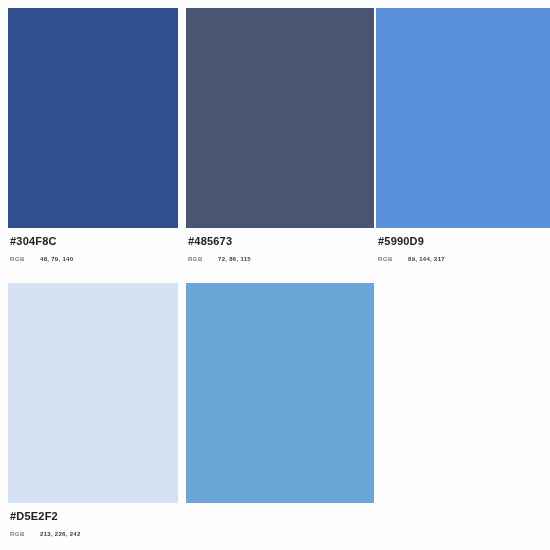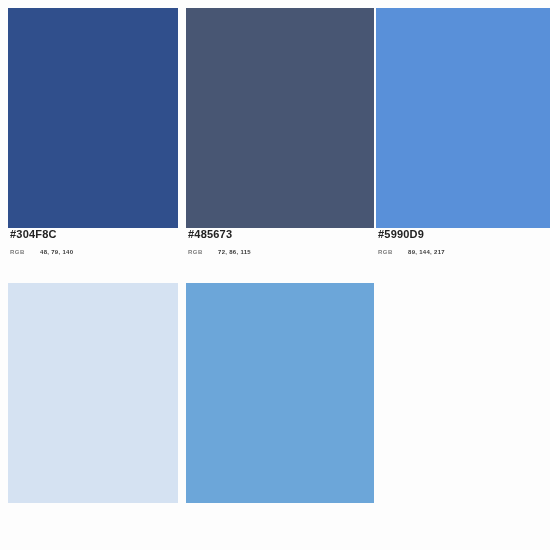--- a/index.html
+++ b/index.html
@@ -46,20 +46,21 @@
   .chip {
     display: block;
     width: 100%;
     height: 220px;
     border: 0;
     padding: 0;
     margin: 0;
   }
 
   .meta {
+    padding-top: 7px;
   }
 
   .hex {
     font-size: 11px;
     font-weight: bold;
     color: #222222;
     letter-spacing: 0.2px;
     line-height: 13px;
     margin: 0 0 6px 2px;
     white-space: nowrap;
@@ -128,20 +129,27 @@
         </div>
       </div>
     </div>
 
   </div>
 
   <div class="row row-bottom">
 
     <div class="swatch-cell col-0">
       <div class="chip" style="background-color: rgb(213, 226, 242);"></div>
+      <div class="meta">
+        <div class="hex">#D5E2F2</div>
+        <div class="rgb-line">
+          <span class="rgb-label">RGB</span>
+          <span class="rgb-values">213, 226, 242</span>
+        </div>
+      </div>
     </div>
 
     <div class="swatch-cell col-1">
       <div class="chip" style="background-color: rgb(108, 166, 217);"></div>
     </div>
 
   </div>
 
 </div>
 

